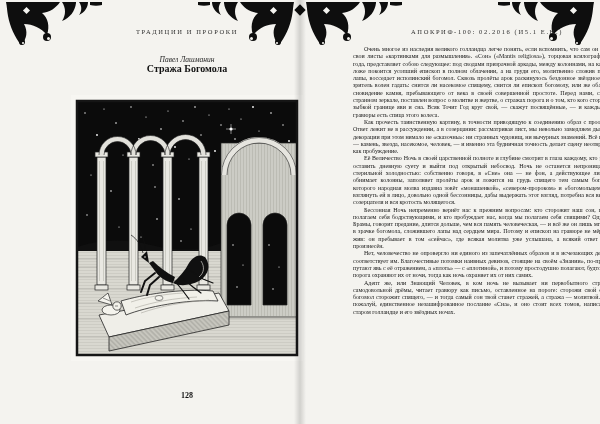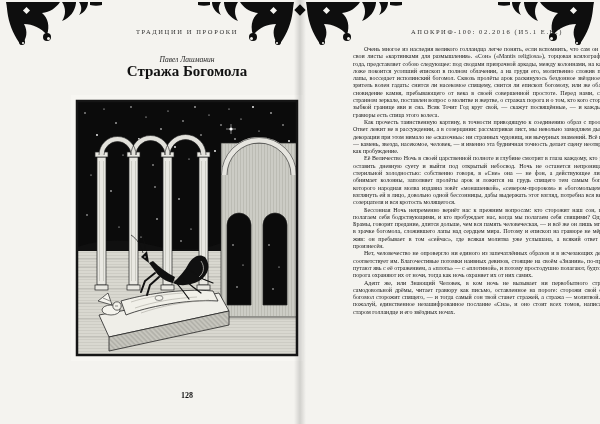--- a/index.html
+++ b/index.html
@@ -8,21 +8,21 @@
   .page{position:absolute;top:0;width:300px;height:424px;margin-left:37px;}
   .page.left{left:0;}
   .page.right{left:300px;}
   .spine{position:absolute;left:294px;top:0;width:12px;height:424px;
          background:linear-gradient(90deg,rgba(0,0,0,0),rgba(0,0,0,0.14) 50%,rgba(0,0,0,0));pointer-events:none;}
   .running-head{position:absolute;top:28px;left:0;width:100%;text-align:center;
                 font-size:6.5px;letter-spacing:1.6px;color:#2e2e2e;text-transform:uppercase;}
   .author{position:absolute;top:55px;left:0;width:100%;text-align:center;
           font-size:7.5px;font-style:italic;color:#222;}
   .article-title{position:absolute;top:63px;left:0;width:100%;text-align:center;
-                 font-size:15px;font-weight:bold;color:#111;}
+                 font-size:10px;font-weight:bold;color:#111;}
   .illustration{position:absolute;top:95px;left:34px;width:232px;height:266px;}
   .illustration svg{width:100%;height:100%;display:block;}
   .pagenum{position:absolute;bottom:24px;left:0;width:100%;text-align:center;
            font-size:8px;font-weight:bold;color:#111;}
   .body-text{position:absolute;top:46px;left:16px;width:268px;
              font-size:6px;line-height:7.3px;text-align:justify;color:#181818;}
   .body-text p{margin:0;text-indent:11px;}
   .orn{position:absolute;top:2px;width:96px;height:44px;pointer-events:none;}
   .orn svg{width:100%;height:100%;display:block;}
   #orn-outer-left{left:6px;}

